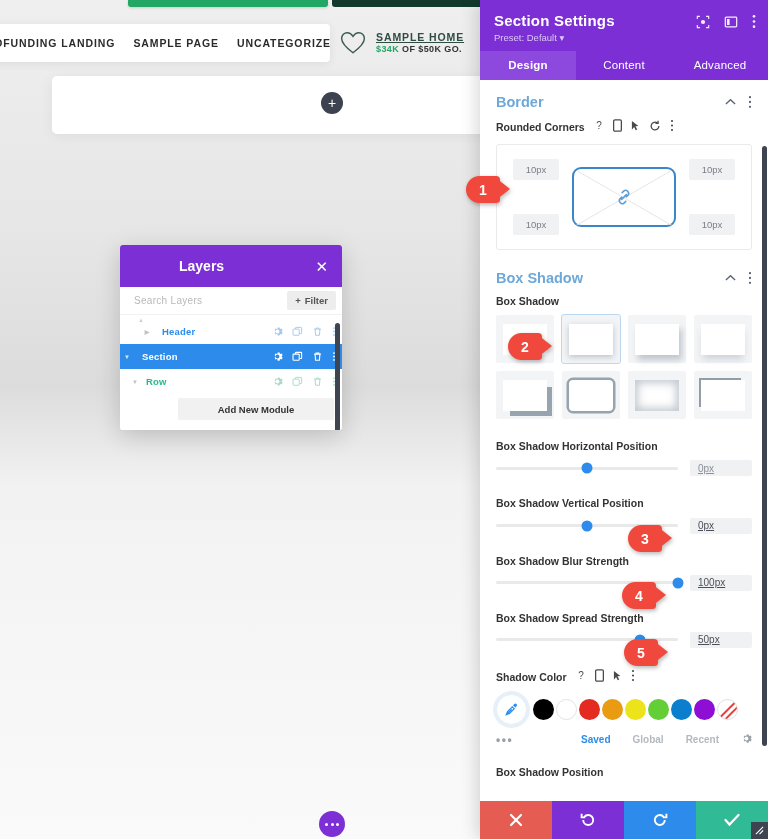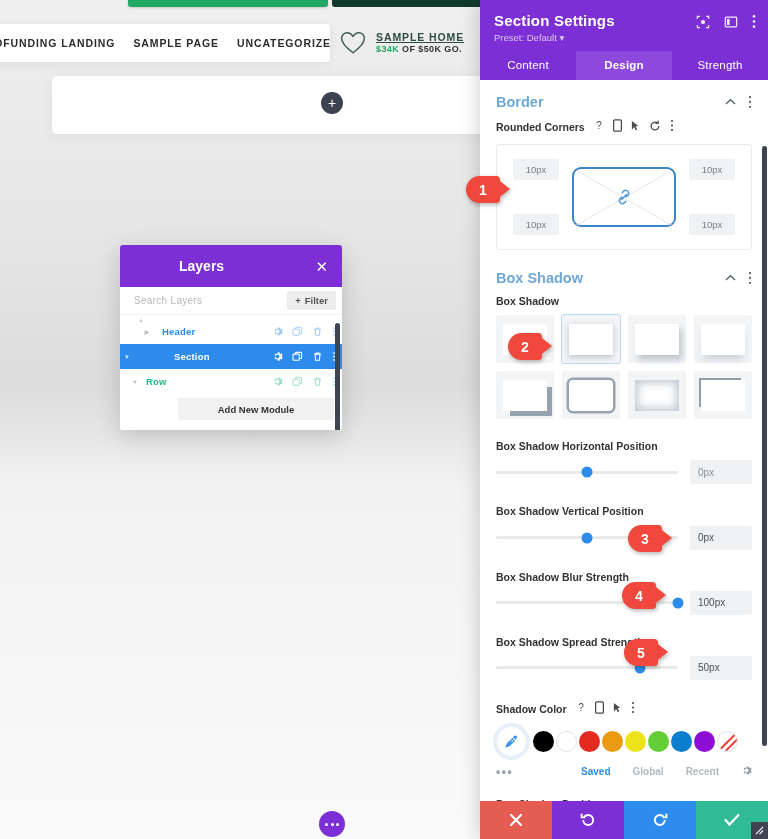--- a/index.html
+++ b/index.html
@@ -92,21 +92,21 @@
   }
   .layers-body { position: relative; padding: 4px 0 10px; background:#fff; }
   .lrow {
     height: 25px; display:flex; align-items:center; font-size: 9.5px; font-weight: bold;
     padding-right: 6px;
   }
   .lrow .caret { width: 14px; text-align:center; font-size: 6px; color:#c2c2c2; flex:none;}
   .lrow .lname { flex: 1; letter-spacing: .2px; }
   .lrow .acts { display:flex; align-items:center; gap: 9px; opacity:.45; }
   .lrow .acts svg { display:block; }
-  .lrow.sel { background: #2d8ceb; color:#fff;gap:32px; }
+  .lrow.sel { background: #2d8ceb; color:#fff; }
   .lrow.sel .acts { opacity: 1; }
   .lrow.sel .caret { color:#cfe6fb; }
   .l-header { color:#2d8ceb; padding-left: 20px; }
   .l-header .lname { padding-left: 8px; }
   .l-section .lname { padding-left: 8px; }
   .l-row2 { color:#27b98d; }
   .l-row2 .lname { padding-left: 22px; }
   .l-col { color:#b5b5b5; }
   .l-col .lname { padding-left: 40px; }
   .l-col .caret { margin-left: 22px; }
@@ -189,22 +189,22 @@
   .pbox { width: 44px; height: 31px; background:#fff; }
 
   
   .slider-row { display:flex; align-items:center; gap: 12px; }
   .track { flex: 1; height: 3px; background: #e9e9e9; border-radius:2px; position: relative; }
   .knob {
     position:absolute; top: 50%; width: 11px; height: 11px; border-radius:50%;
     background:#2d8ceb; transform: translate(-50%,-50%);
   }
   .numbox {
-    width: 62px; height: 24px; background: #f0f1f3; border-radius: 2px;
-    font-size: 10px; color:#8a8f98; display:flex; align-items:center; padding-left: 8px;
+    width: 62px; height: 16px; background: #f0f1f3; border-radius: 2px;
+    font-size: 10px; color:#8a8f98; display:flex; align-items:center; padding-left: 8px; text-decoration: underline;
   }
   .numbox.dark { color:#4b5058; }
 
   
   .swatches { display:flex; align-items:center; gap: 2px; margin-top: 4px;}
   .sw { width: 21px; height: 21px; border-radius: 50%; flex:none; }
   .sw.ring { border: 1px solid #e2e2e2; }
   .eyedrop {
     width: 31px; height: 31px; border-radius: 50%; background:#fff;
     border: 1px solid #e8eef5; box-shadow: 0 0 0 3px rgba(210,228,245,.55);
@@ -404,23 +404,23 @@
           <svg width="4" height="15" viewBox="0 0 4 16">
               <circle cx="2" cy="2.5" r="1.4" fill="#fff"></circle>
               <circle cx="2" cy="8" r="1.4" fill="#fff"></circle>
               <circle cx="2" cy="13.5" r="1.4" fill="#fff"></circle>
             </svg>
         </span>
       </div>
     </div>
 
     <div class="p-tabs">
+      <div class="p-tab active">Design</div>
       <div class="p-tab">Content</div>
-      <div class="p-tab active">Design</div>
-      <div class="p-tab">Strength</div>
+      <div class="p-tab">Advanced</div>
     </div>
 
     <div class="p-body">
       <div class="p-scrollthumb"></div>
 
       <div class="sect-head">
         <span class="sect-title">Border</span>
         <span class="sect-tools">
           <svg width="11" height="8" viewBox="0 0 12 8">
               <path d="M1 6.2L6 1.6l5 4.6" fill="none" stroke="#5c6470" stroke-width="1.5"></path>

